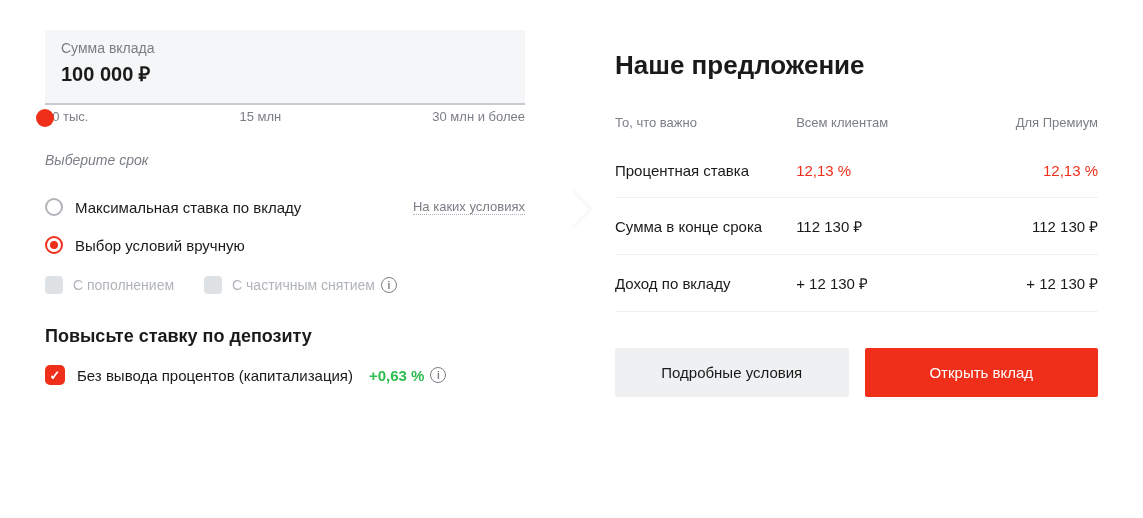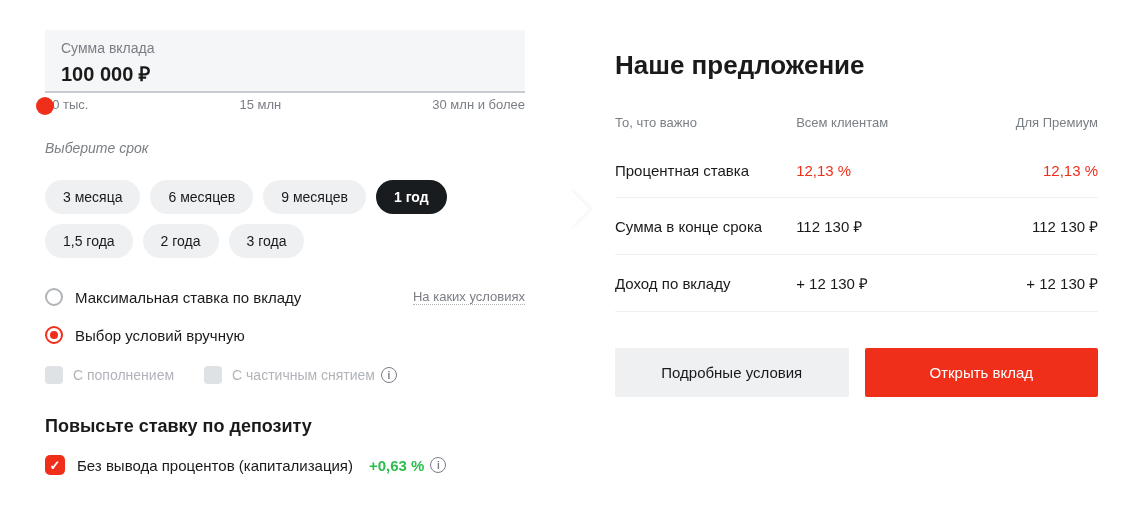--- a/index.html
+++ b/index.html
@@ -1,21 +1,21 @@
 <!DOCTYPE html>
 <html><head>
 <meta charset="utf-8">
 <style>
 * { box-sizing: border-box; margin: 0; padding: 0; }
 body { font-family: -apple-system, BlinkMacSystemFont, 'Segoe UI', Arial, sans-serif; background: #fff; color: #1a1a1a; }
 .container { display: flex; width: 1143px; height: 518px; }
 .left-panel { width: 570px; padding: 30px 45px 20px 45px; position: relative; }
 .right-panel { width: 573px; padding: 50px 45px 20px 45px; }
 
-.amount-box { background: #f5f6f7; border-bottom: 2px solid #c8ccd0; padding: 10px 16px 4px; position: relative; }
+.amount-box { background: #f5f6f7; border-bottom: 2px solid #c8ccd0; padding: 10px 16px 16px; position: relative; }
 .amount-label { color: #7a7e85; font-size: 14px; margin-bottom: 4px; }
 .amount-value { font-size: 20px; font-weight: 700; color: #1a1a1a; }
 
 .slider-wrap { position: relative; margin-top: -10px; }
 .slider-handle { position: absolute; left: -9px; top: 0; width: 18px; height: 18px; background: #ef2f1a; border-radius: 50%; cursor: pointer; }
 .slider-labels { display: flex; justify-content: space-between; margin-top: 14px; font-size: 13px; color: #7a7e85; }
 
 .section-label { color: #7a7e85; font-size: 14px; margin-top: 28px; margin-bottom: 24px; font-style: italic; }
 
 .term-pills { display: flex; flex-wrap: wrap; gap: 10px; }
@@ -69,29 +69,20 @@
     <div class="slider-wrap">
       <div class="slider-handle"></div>
       <div class="slider-labels">
         <span>10 тыс.</span>
         <span>15 млн</span>
         <span>30 млн и более</span>
       </div>
     </div>
 
     <div class="section-label">Выберите срок</div>
-    <div class="term-pills" id="term-pills">
-        <button class="pill pill-inactive">3 месяца</button>
-        <button class="pill pill-inactive">6 месяцев</button>
-        <button class="pill pill-inactive">9 месяцев</button>
-        <button class="pill pill-active">1 год</button>
-        <button class="pill pill-inactive">1,5 года</button>
-        <button class="pill pill-inactive">2 года</button>
-        <button class="pill pill-inactive">3 года</button>
-      </div>
 
     <div class="radio-row with-link">
       <div style="display:flex;align-items:center;">
         <span class="radio-circle"></span>
         <span>Максимальная ставка по вкладу</span>
       </div>
       <span class="conditions-link">На каких условиях</span>
     </div>
     <div class="radio-row">
       <span class="radio-circle selected"></span>

